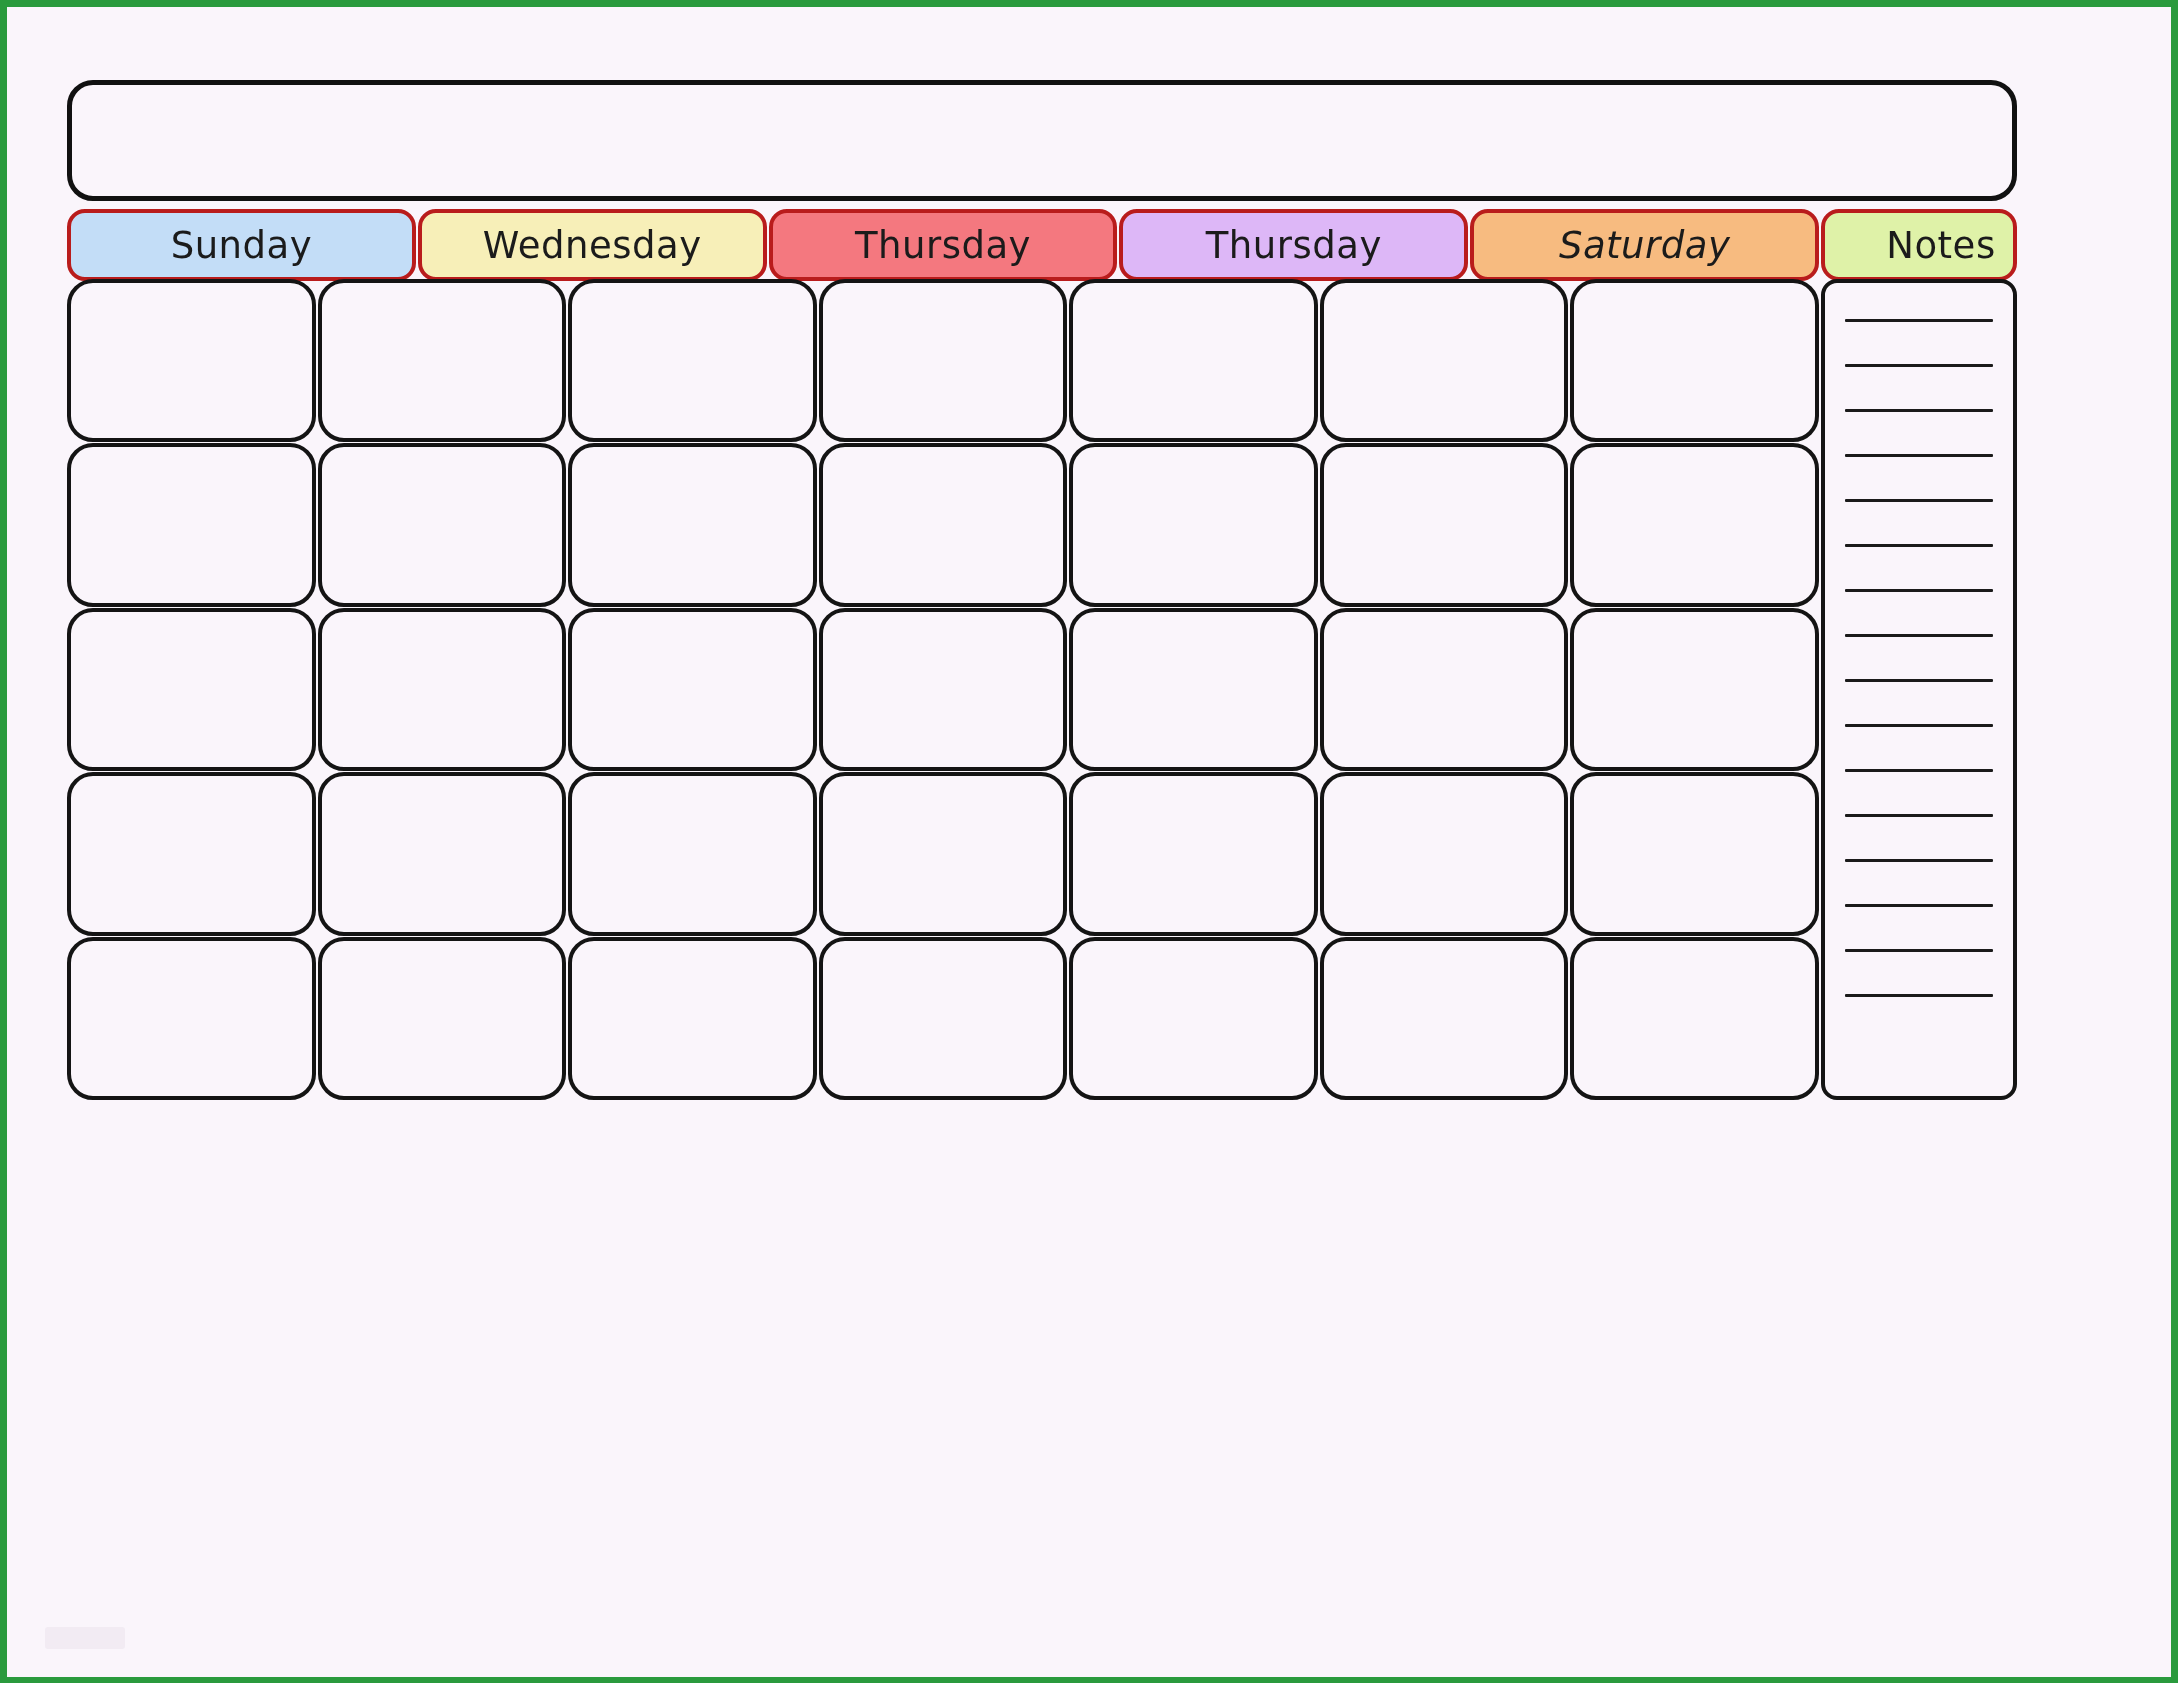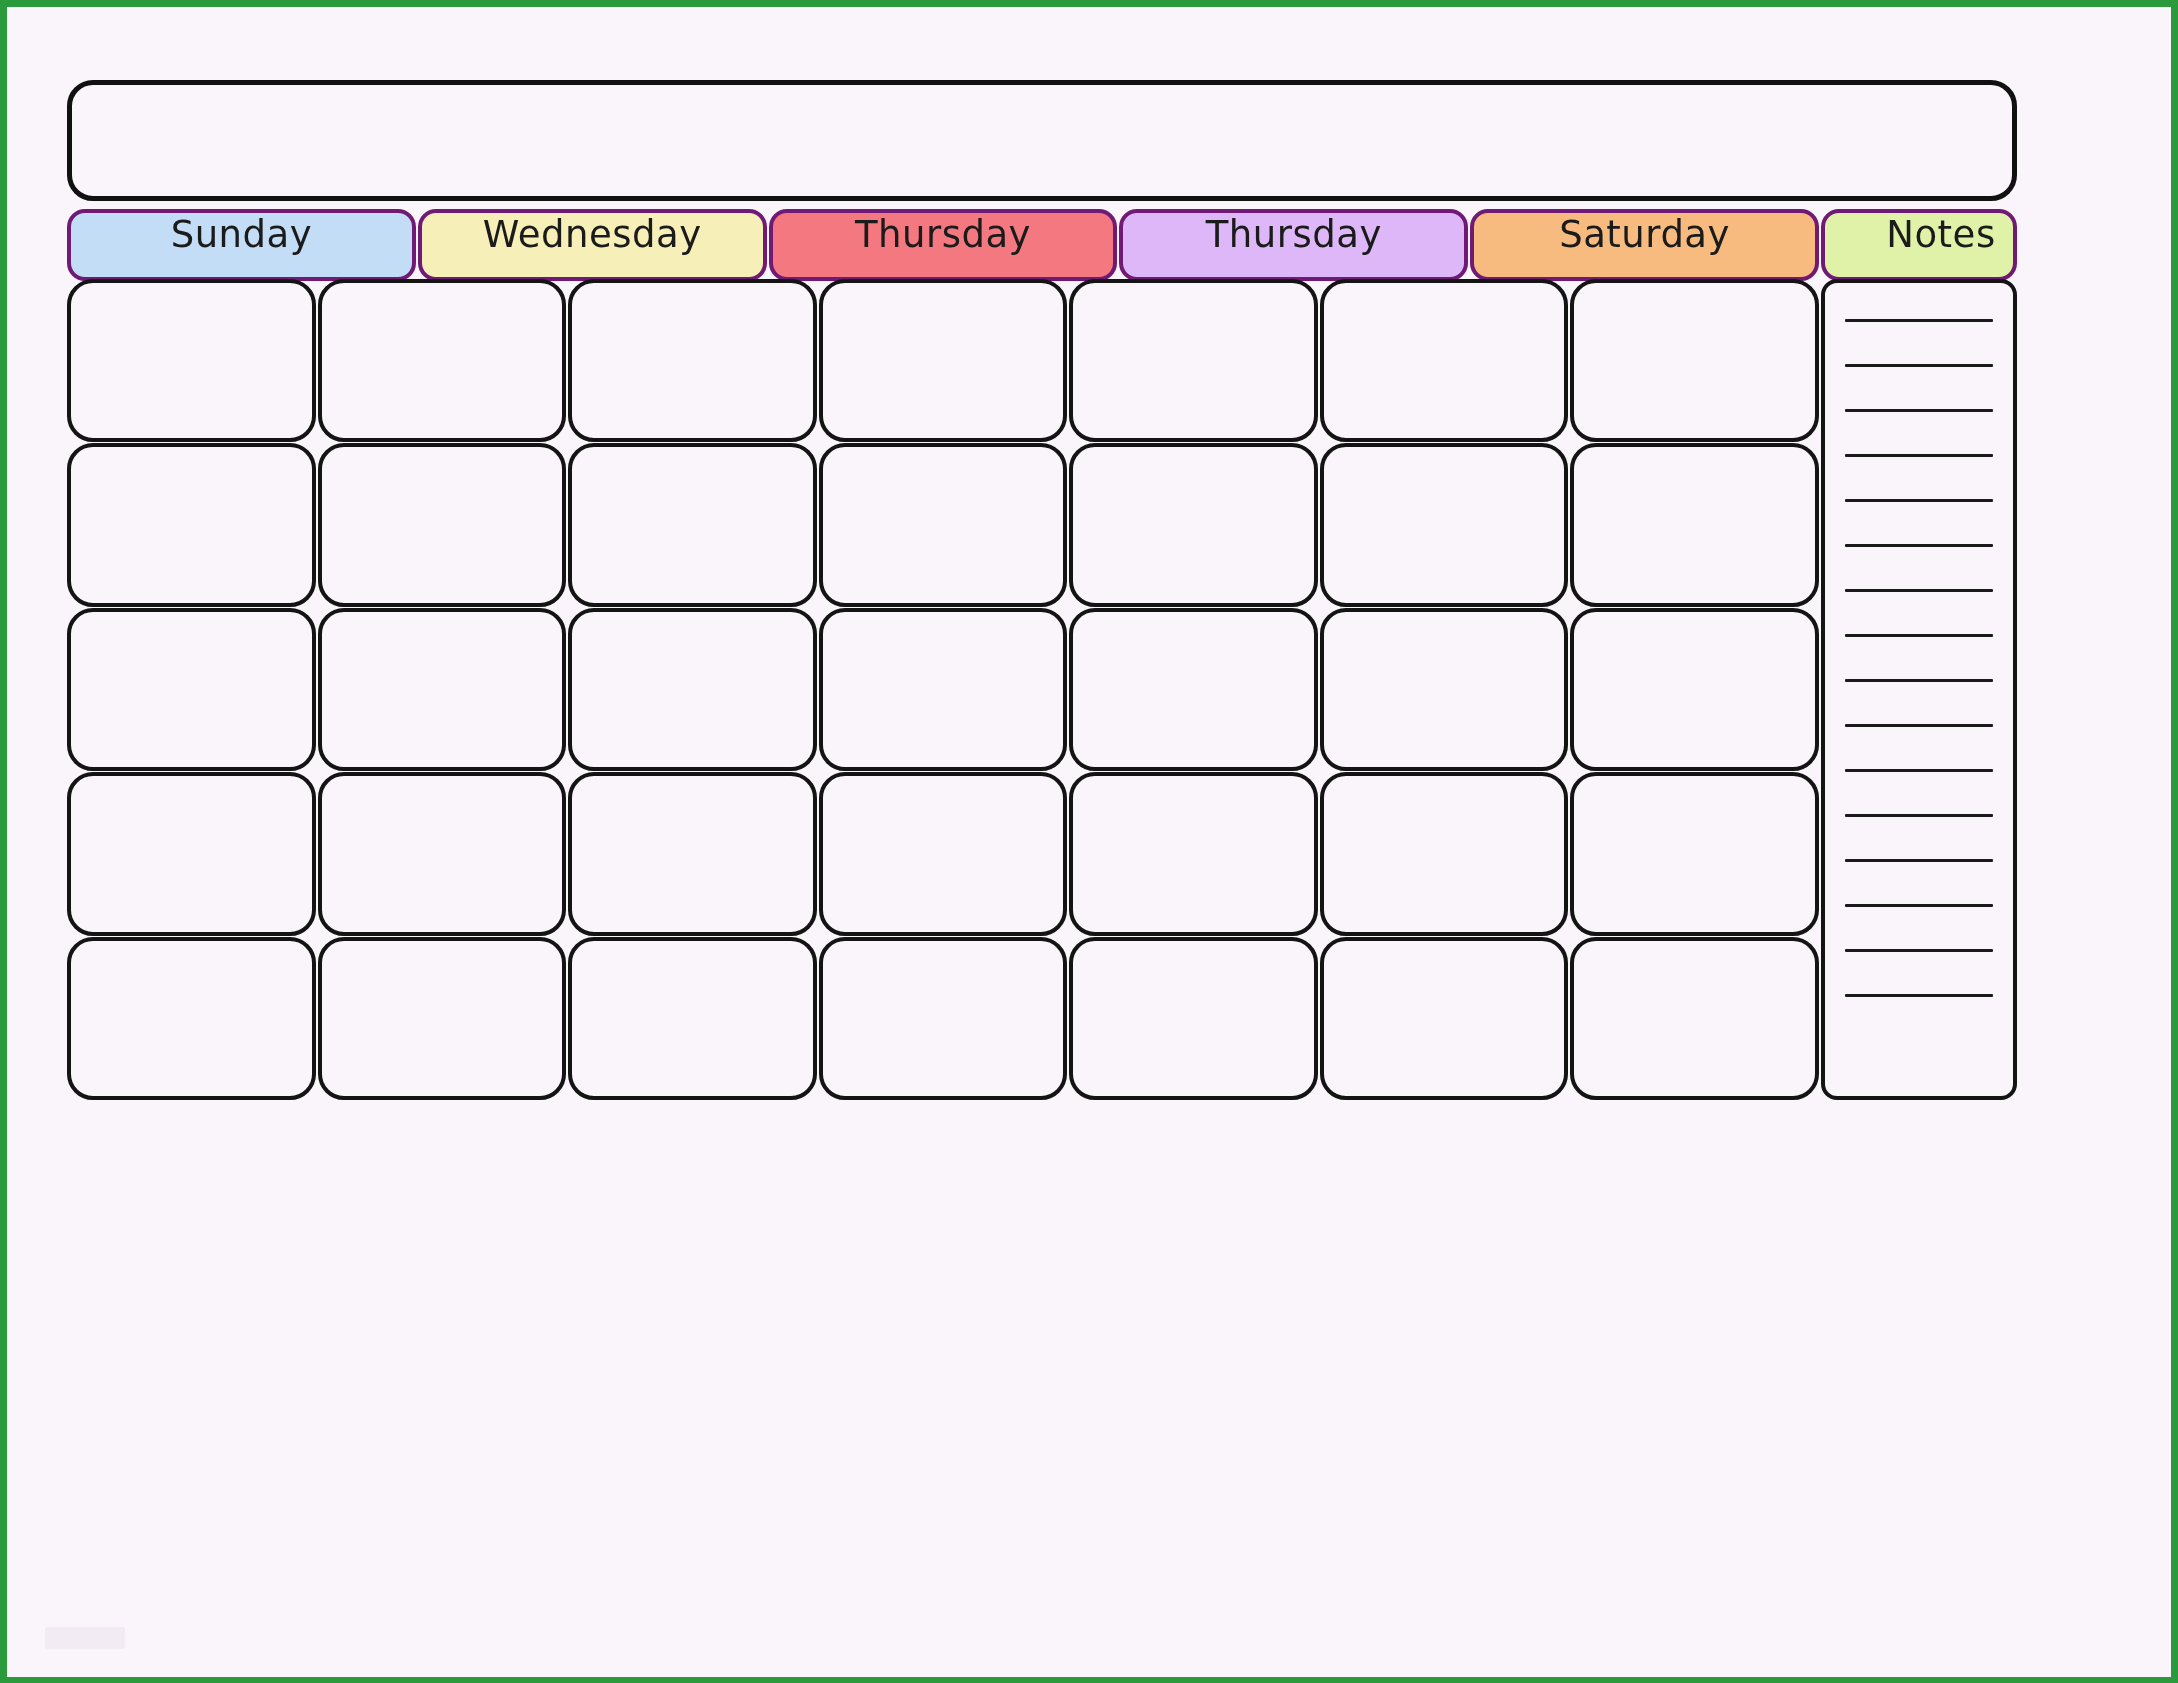--- a/index.html
+++ b/index.html
@@ -63,23 +63,24 @@
     top: 129px;
     width: 1950px;
     height: 72px;
     display: flex;
     gap: 2px;
   }
 
   .day-header {
     flex: 1 1 0;
     height: 72px;
-    border: 4px solid #701a75;
+    border: 4px solid #b91c1c;
     border-radius: 18px;
     display: flex;
+    align-items: center;
     justify-content: center;
     overflow: hidden;
   }
 
   .day-header .hdr-label {
     font-family: "DejaVu Sans", sans-serif;
     font-size: 37px;
     color: #1b1b1b;
     white-space: nowrap;
     letter-spacing: 0.5px;
@@ -167,21 +168,21 @@
       </div>
 
       <div class="day-header" style="background: rgb(244, 120, 127);">
         <span class="hdr-label">Thursday</span>
       </div>
 
       <div class="day-header" style="background: rgb(221, 183, 247);">
         <span class="hdr-label">Thursday</span>
       </div>
 
-      <div class="day-header" style="background: rgb(247, 187, 128);">
+      <div class="day-header" style="background: rgb(247, 187, 128); font-style: italic;">
         <span class="hdr-label">Saturday</span>
       </div>
 
       <div class="day-header" id="notes-header" style="background: rgb(223, 242, 168); padding-left: 44px;">
         <span class="hdr-label">Notes</span>
       </div>
 
     </div>
 
     <div id="grid-body">

